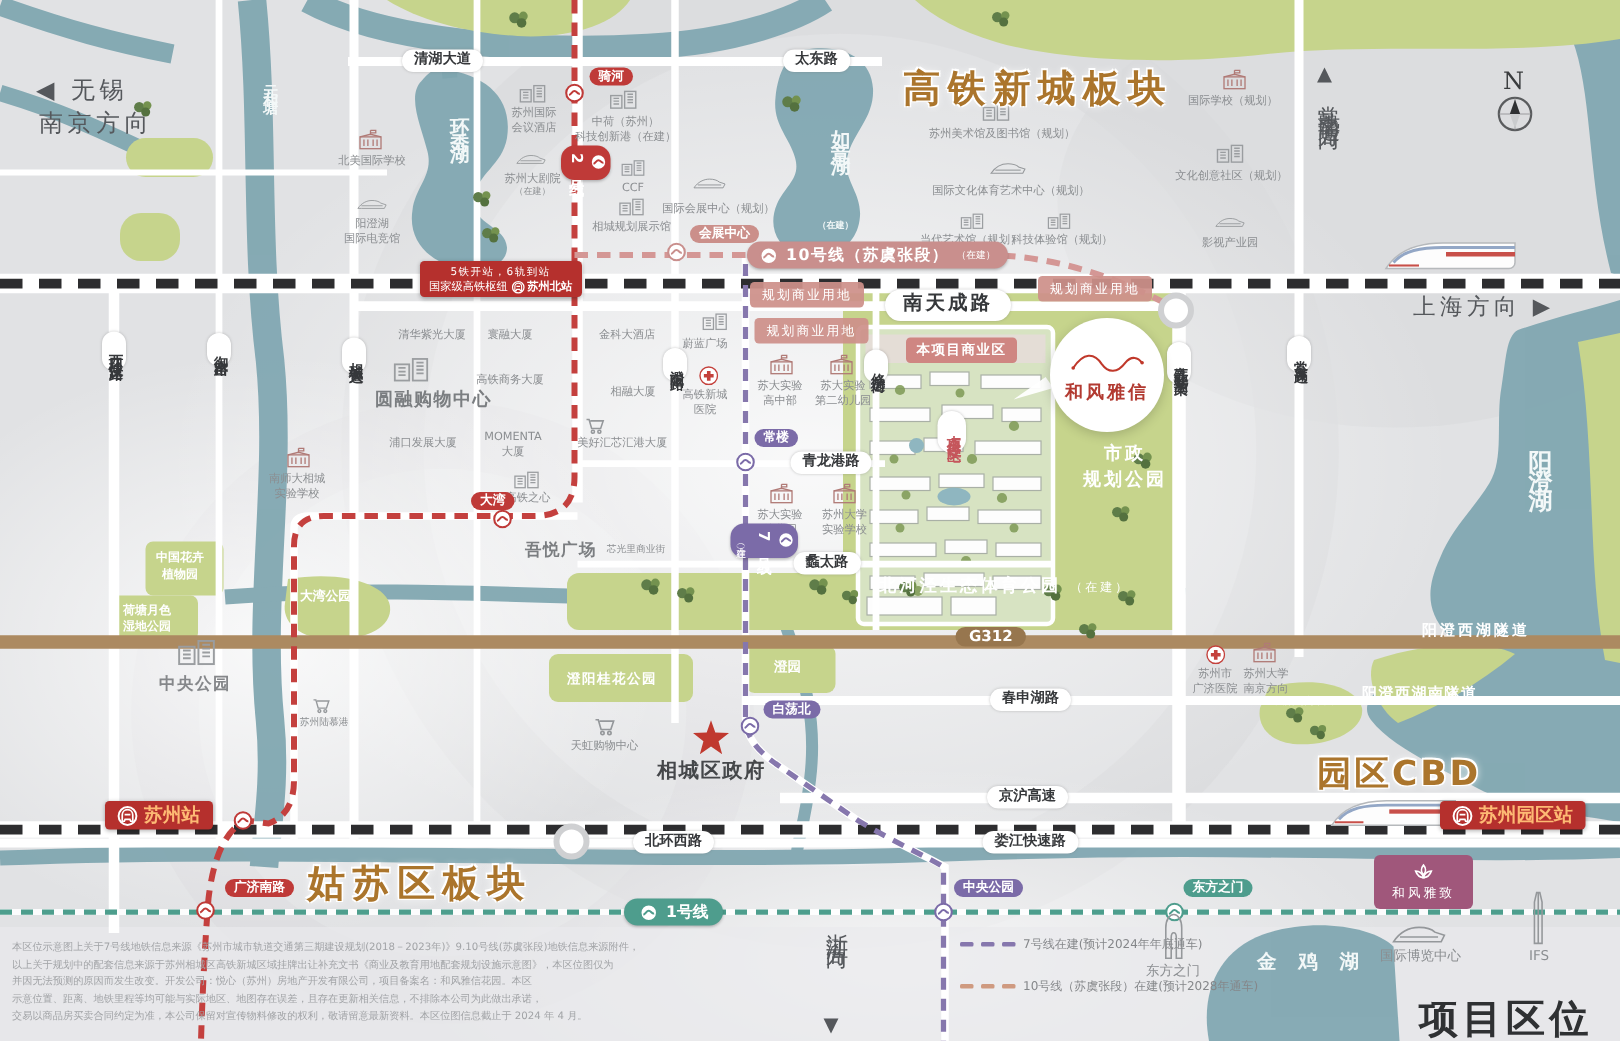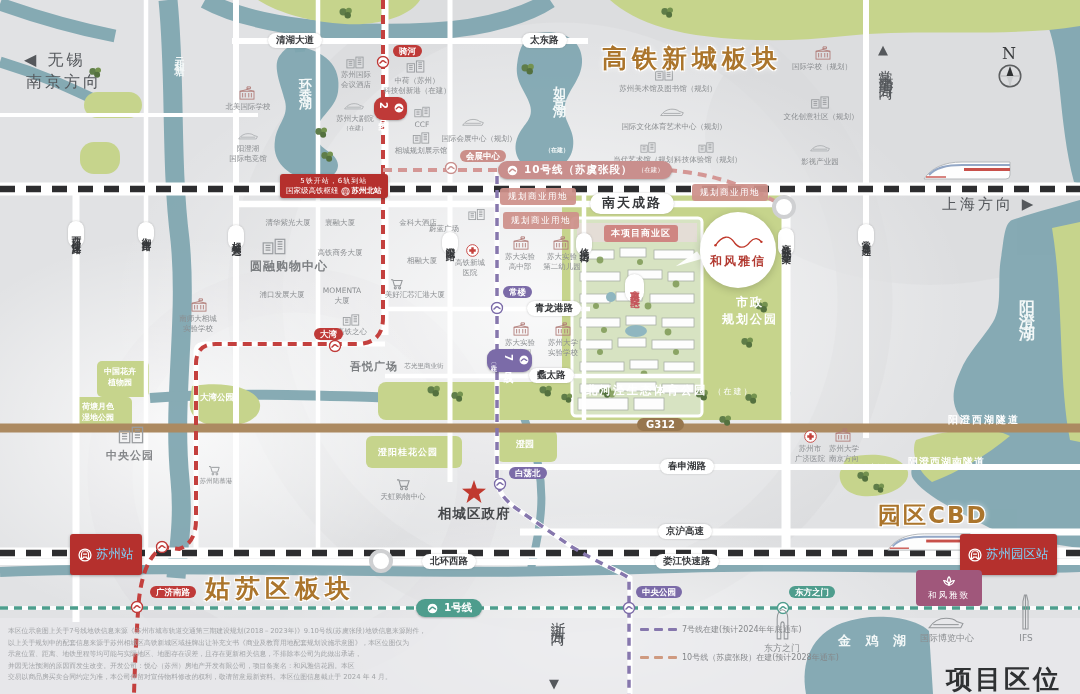--- a/index.html
+++ b/index.html
@@ -20,22 +20,22 @@
   .gl2{position:absolute;color:#7b7e81;font-size:12px;font-weight:700;letter-spacing:1px;white-space:nowrap;z-index:5}
   .wl{position:absolute;color:#fff;font-weight:700;white-space:nowrap;z-index:5}
   .wl span{display:block;white-space:nowrap}
   .lake{position:absolute;color:#f3f8f8;font-weight:700;z-index:5}
   .vtxt{writing-mode:vertical-rl}
   .title{position:absolute;font-weight:700;color:#ab752c;letter-spacing:5px;white-space:nowrap;z-index:8;
          text-shadow:1px 1px 0 #fff,-1px -1px 0 #fff,1px -1px 0 #fff,-1px 1px 0 #fff,0 0 6px #fff}
   .dir{position:absolute;color:#55585c;font-size:16px;letter-spacing:3px;white-space:nowrap;z-index:8}
   .pinkbox{position:absolute;background:rgba(206,144,138,.93);color:#fff;font-size:8.5px;border-radius:3px;
            padding:2.5px 8px;white-space:nowrap;letter-spacing:1.5px;z-index:6;text-align:center}
-  .banner{position:absolute;background:#b5302d;color:#7dd3fc;font-weight:400;border-radius:3px;display:flex;
-          align-items:center;gap:4px;padding:12px 8px;font-size:12.5px;white-space:nowrap;z-index:8;
+  .banner{position:absolute;background:#b5302d;color:#fdba74;font-weight:700;border-radius:3px;display:flex;
+          align-items:center;gap:4px;padding:1px 8px;font-size:12.5px;white-space:nowrap;z-index:8;
           box-shadow:0 1px 3px rgba(0,0,0,.3)}
   .mb{position:absolute;color:#fff;font-weight:700;border-radius:9px;z-index:7;display:flex;align-items:center;
       box-shadow:0 1px 2px rgba(0,0,0,.25)}
   .mbv{flex-direction:column;writing-mode:vertical-rl;padding:5px 2px;font-size:10px;letter-spacing:2px;gap:3px}
   .note{font-size:6.5px;font-weight:400;letter-spacing:0}
   .legend{position:absolute;display:flex;align-items:center;gap:5px;z-index:8}
   .legend .d{display:inline-block;width:9px;height:3px;border-radius:1px}
   .legend .t{font-size:8px;color:#85878a;white-space:nowrap}
   #logo-circle{position:absolute;left:700px;top:212px;width:76px;height:76px;border-radius:50%;background:#fff;
         z-index:9;box-shadow:0 2px 8px rgba(0,0,0,.18);display:flex;flex-direction:column;align-items:center;
@@ -534,21 +534,21 @@
 <div class="gl" style="left:392px;top:218px;width:52px">金科大酒店</div>
 <div class="gl" style="left:400px;top:256px;width:44px">相融大厦</div>
 <svg class="ic" style="left:390px;top:278px;width:14px;height:12px">
       <use href="#cart"></use>
     </svg>
 <div class="gl" style="left:374px;top:290px;width:44px">美好汇</div>
 <div class="gl" style="left:398px;top:290px;width:56px">芯汇港大厦</div>
 <svg class="ic" style="left:468px;top:208px;width:17px;height:13px">
       <use href="#bld"></use>
     </svg>
-<div class="gl" style="left:420px;top:224px;width:48px">蔚蓝广场</div>
+<div class="gl" style="left:446px;top:224px;width:48px">蔚蓝广场</div>
 <svg class="ic" style="left:466px;top:244px;width:13px;height:13px">
       <use href="#cross"></use>
     </svg>
 <div class="gl" style="left:444px;top:258px;width:52px">
       <span>高铁新城</span>
       <span>医院</span>
     </div>
 <svg class="ic" style="left:512px;top:236px;width:18px;height:14px">
       <use href="#sch"></use>
     </svg>
@@ -639,18 +639,18 @@
 <div class="legend" style="left:640px;top:652px">
   <span class="d" style="background:#cf9a80"></span>
       <span class="d" style="background:#cf9a80"></span>
       <span class="d" style="background:#cf9a80"></span>
   <span class="t">10号线（苏虞张段）在建(预计2028年通车)</span>
 </div>
 
 <div class="disc">
   <div>本区位示意图上关于7号线地铁信息来源《苏州市城市轨道交通第三期建设规划(2018－2023年)》9.10号线(苏虞张段)地铁信息来源附件，</div>
   <div>以上关于规划中的配套信息来源于苏州相城区高铁新城区域挂牌出让补充文书《商业及教育用地配套规划设施示意图》，本区位图仅为</div>
+  <div>并因无法预测的原因而发生改变。开发公司：悦心（苏州）房地产开发有限公司，项目备案名：和风雅信花园。本区</div>
   <div>示意位置、距离、地铁里程等均可能与实际地区、地图存在误差，且存在更新相关信息，不排除本公司为此做出承诺，</div>
-  <div>并因无法预测的原因而发生改变。开发公司：悦心（苏州）房地产开发有限公司，项目备案名：和风雅信花园。本区</div>
   <div>交易以商品房买卖合同约定为准，本公司保留对宣传物料修改的权利，敬请留意最新资料。本区位图信息截止于 2024 年 4 月。</div>
 </div>
 
 </div>
 
 </body></html>

